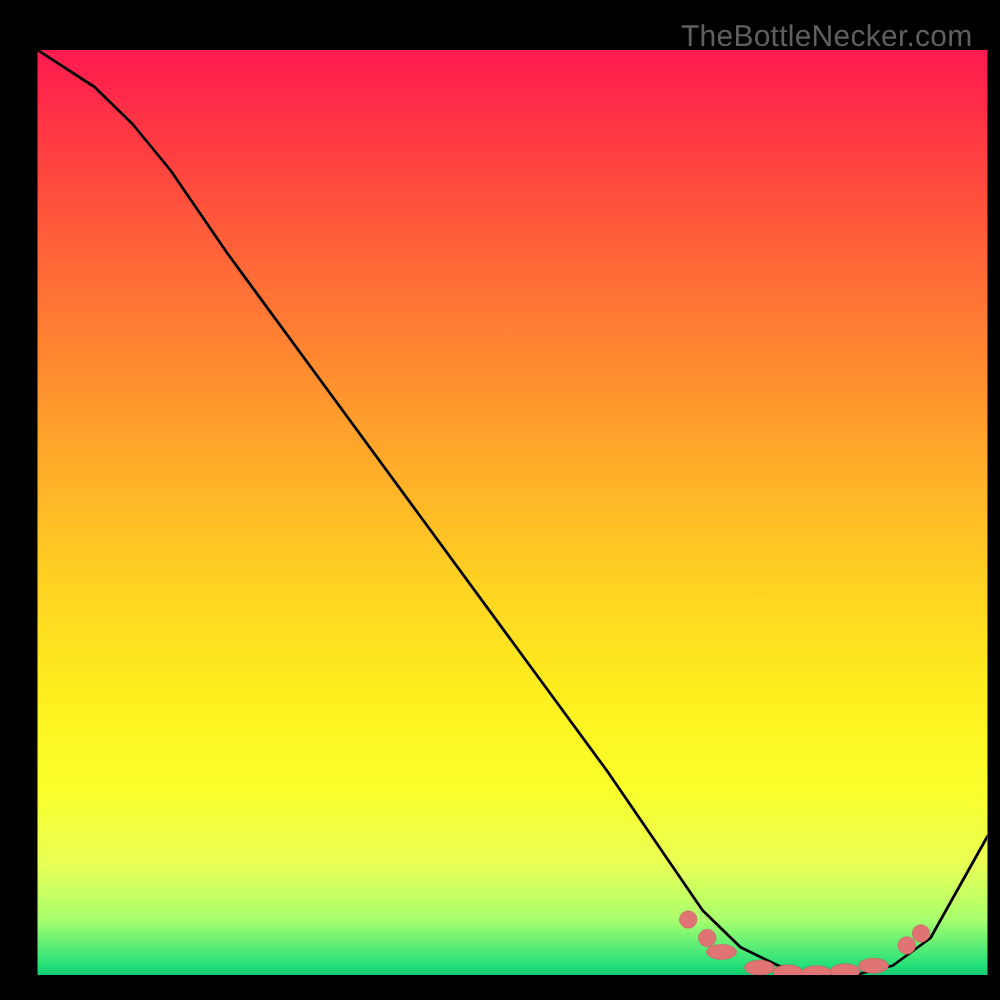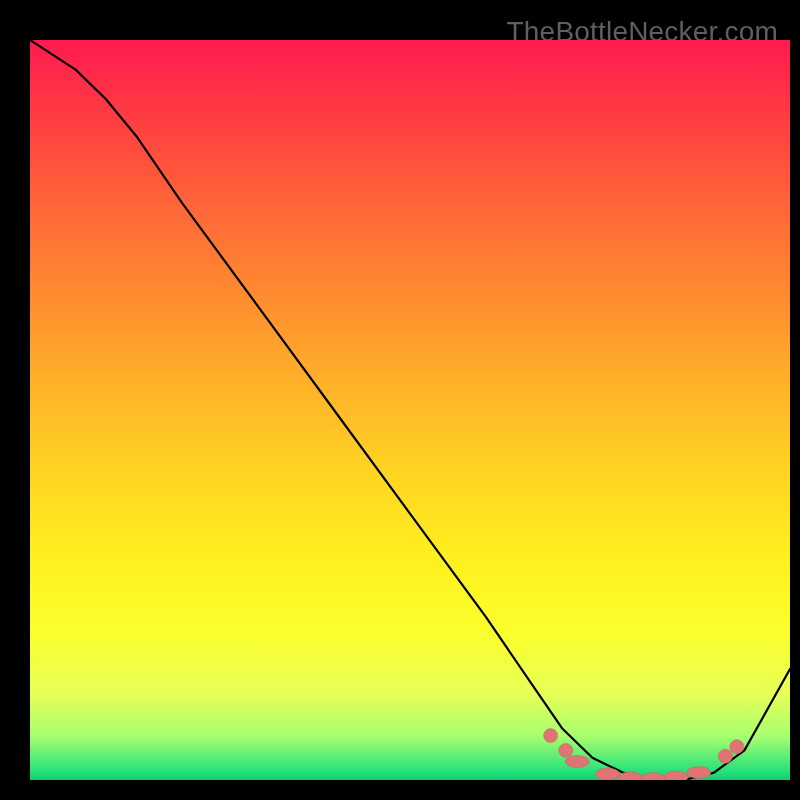--- a/index.html
+++ b/index.html
@@ -38,21 +38,21 @@
       #a9ff6e 94%,
       #23e07a 99%,
       #14c96f 100%
     );
   }
   .watermark {
     position: absolute;
     top: 6px;
     right: 12px;
     color: #5f5f5f;
-    font-size: 28px;
+    font-size: 24px;
     font-weight: 500;
     letter-spacing: 0.2px;
   }
   svg.curve {
     position: absolute;
     left: 0;
     top: 0;
     width: 760px;
     height: 740px;
   }

